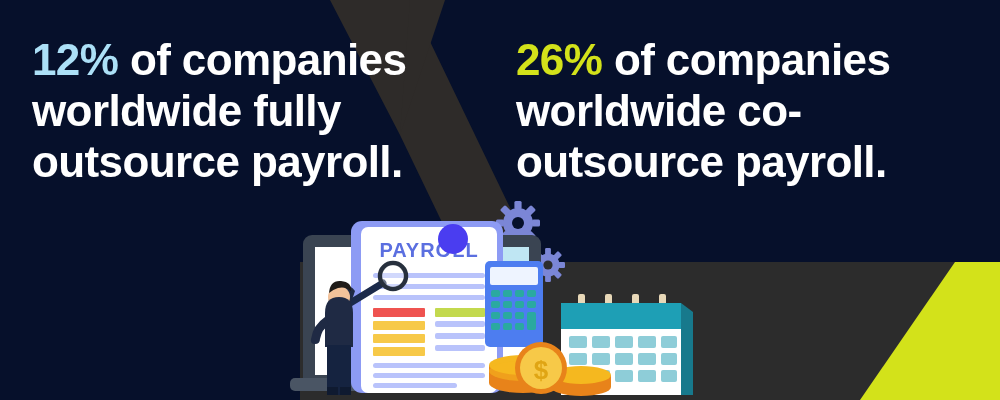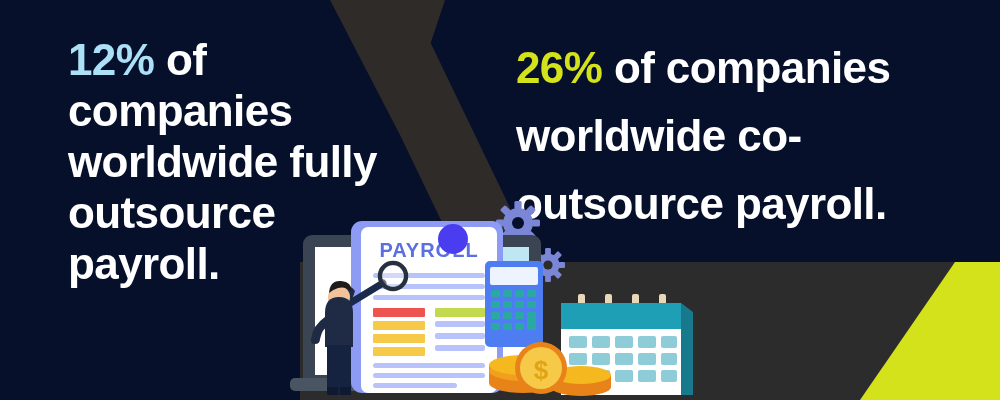--- a/index.html
+++ b/index.html
@@ -23,23 +23,23 @@
 
   
   .stat-block{position:absolute;}
   .stat-text{
     margin:0;
     color:#ffffff;
     font-weight:700;
     letter-spacing:-0.6px;
   }
   #left-stat{left:32px;top:34px;width:400px;}
-  #left-stat .stat-text{font-size:44px;line-height:51px;margin-left:36px;}
+  #left-stat .stat-text{font-size:44px;line-height:51px;}
   #right-stat{left:516px;top:34px;width:460px;}
-  #right-stat .stat-text{font-size:44px;line-height:68px;}
+  #right-stat .stat-text{font-size:44px;line-height:51px;}
   .pct-blue{color:#ace0f7;}
   .pct-lime{color:#d3e21a;}
 
   
   #illustration{position:absolute;left:285px;top:195px;width:420px;height:205px;}
   #illustration svg{display:block;}
 </style>
 </head>
 <body>
 

